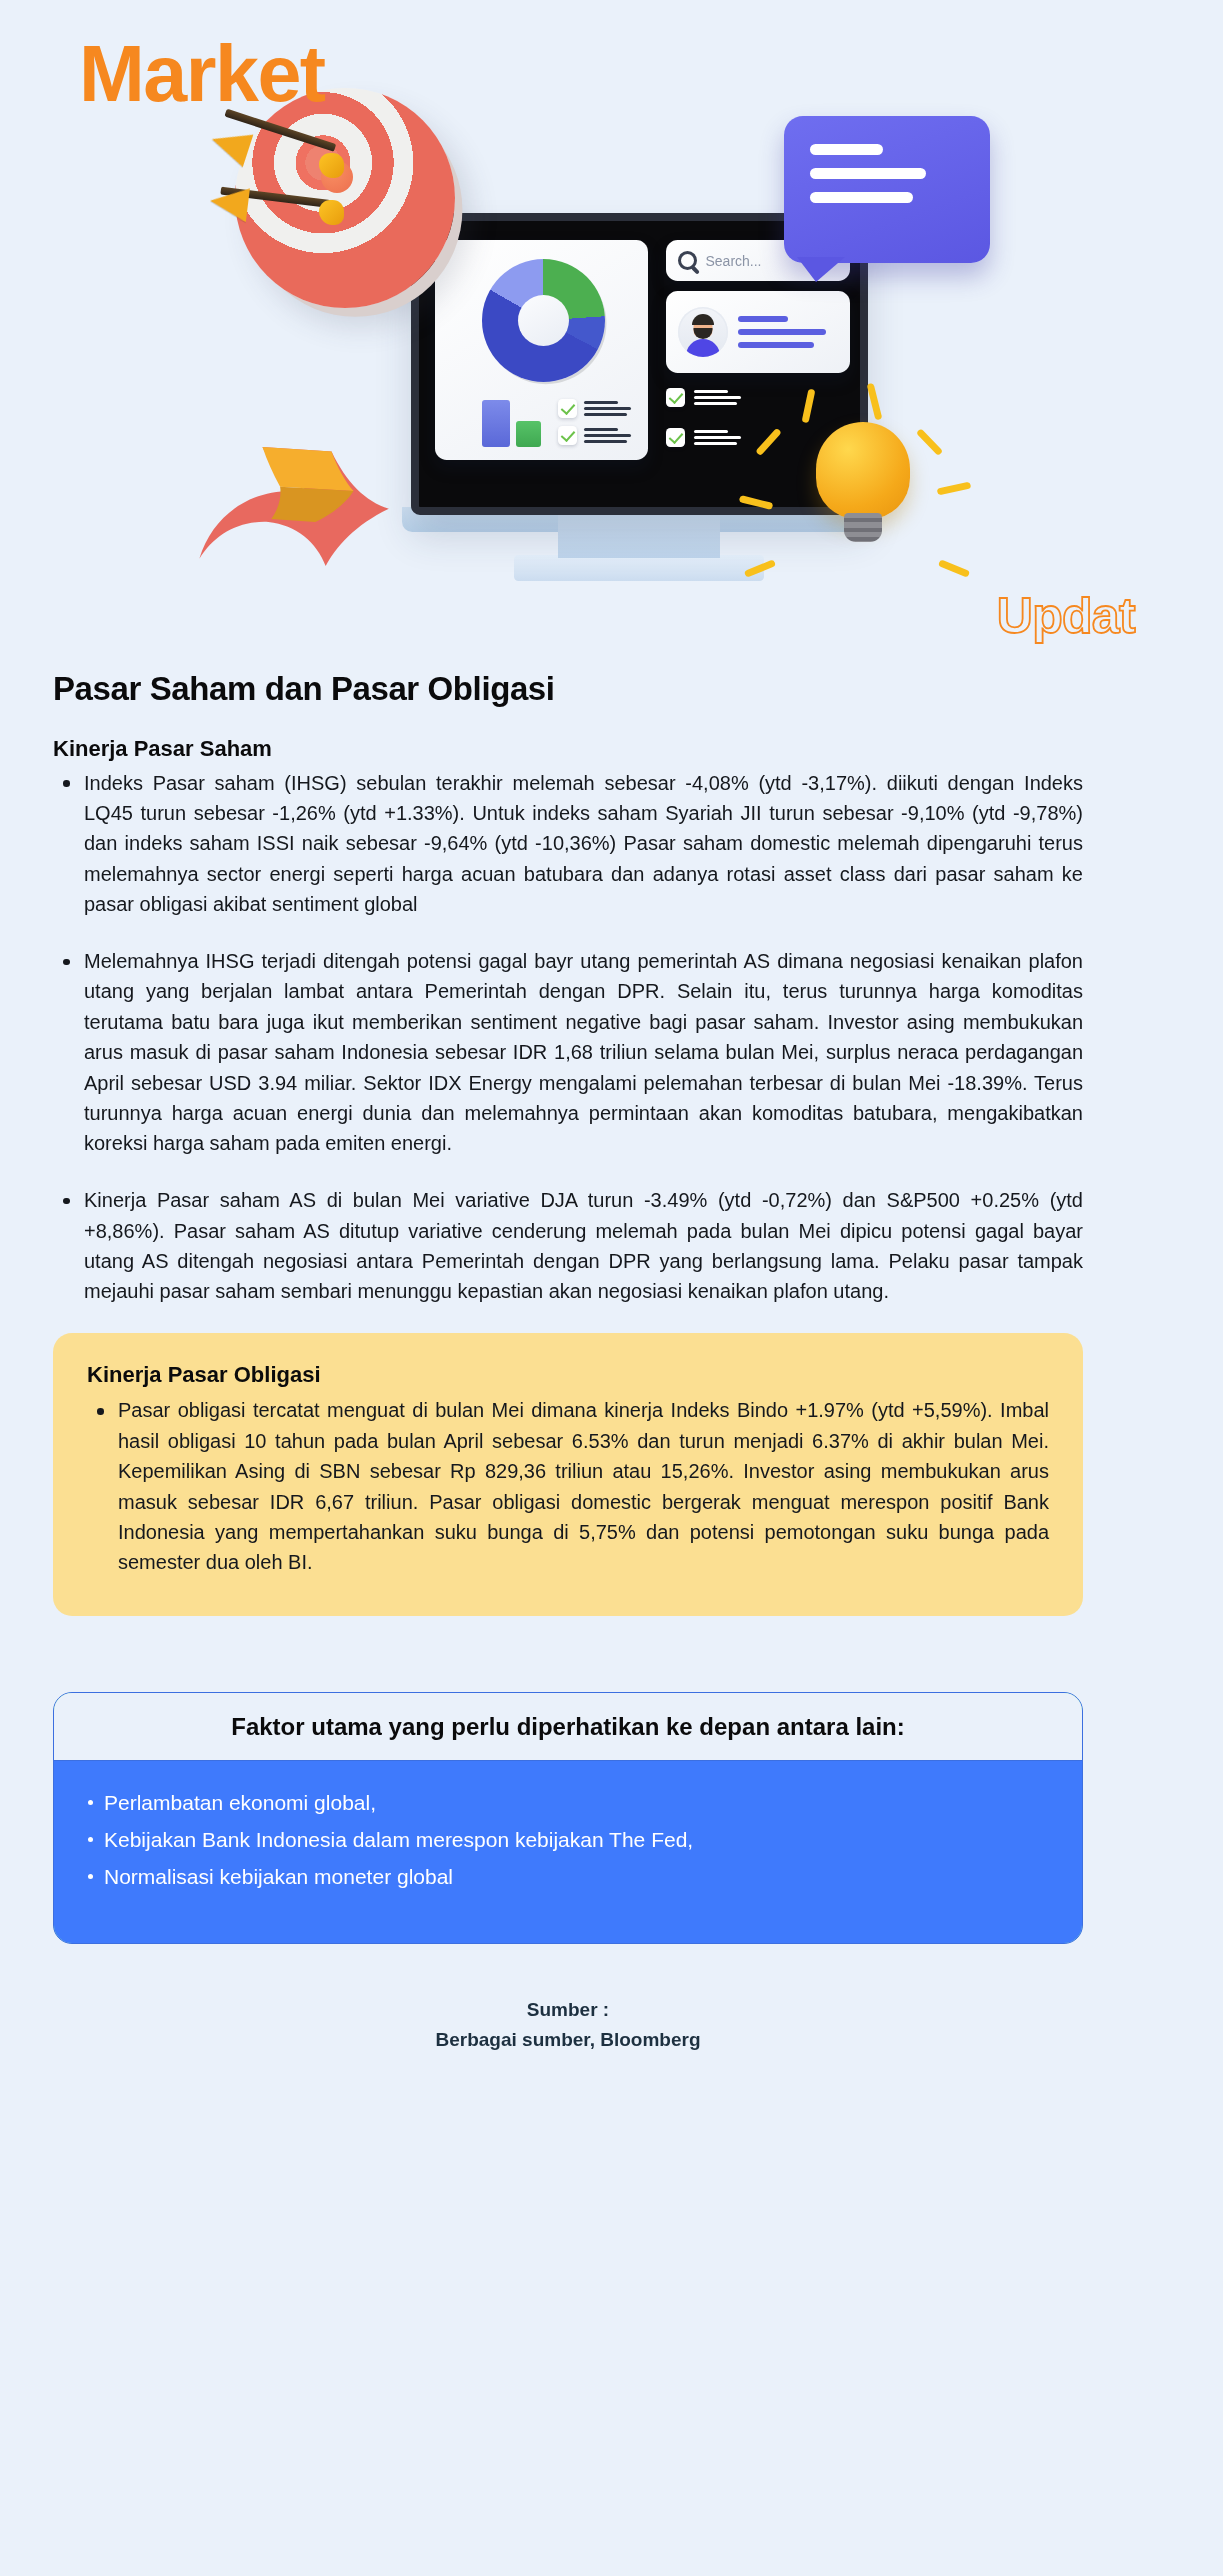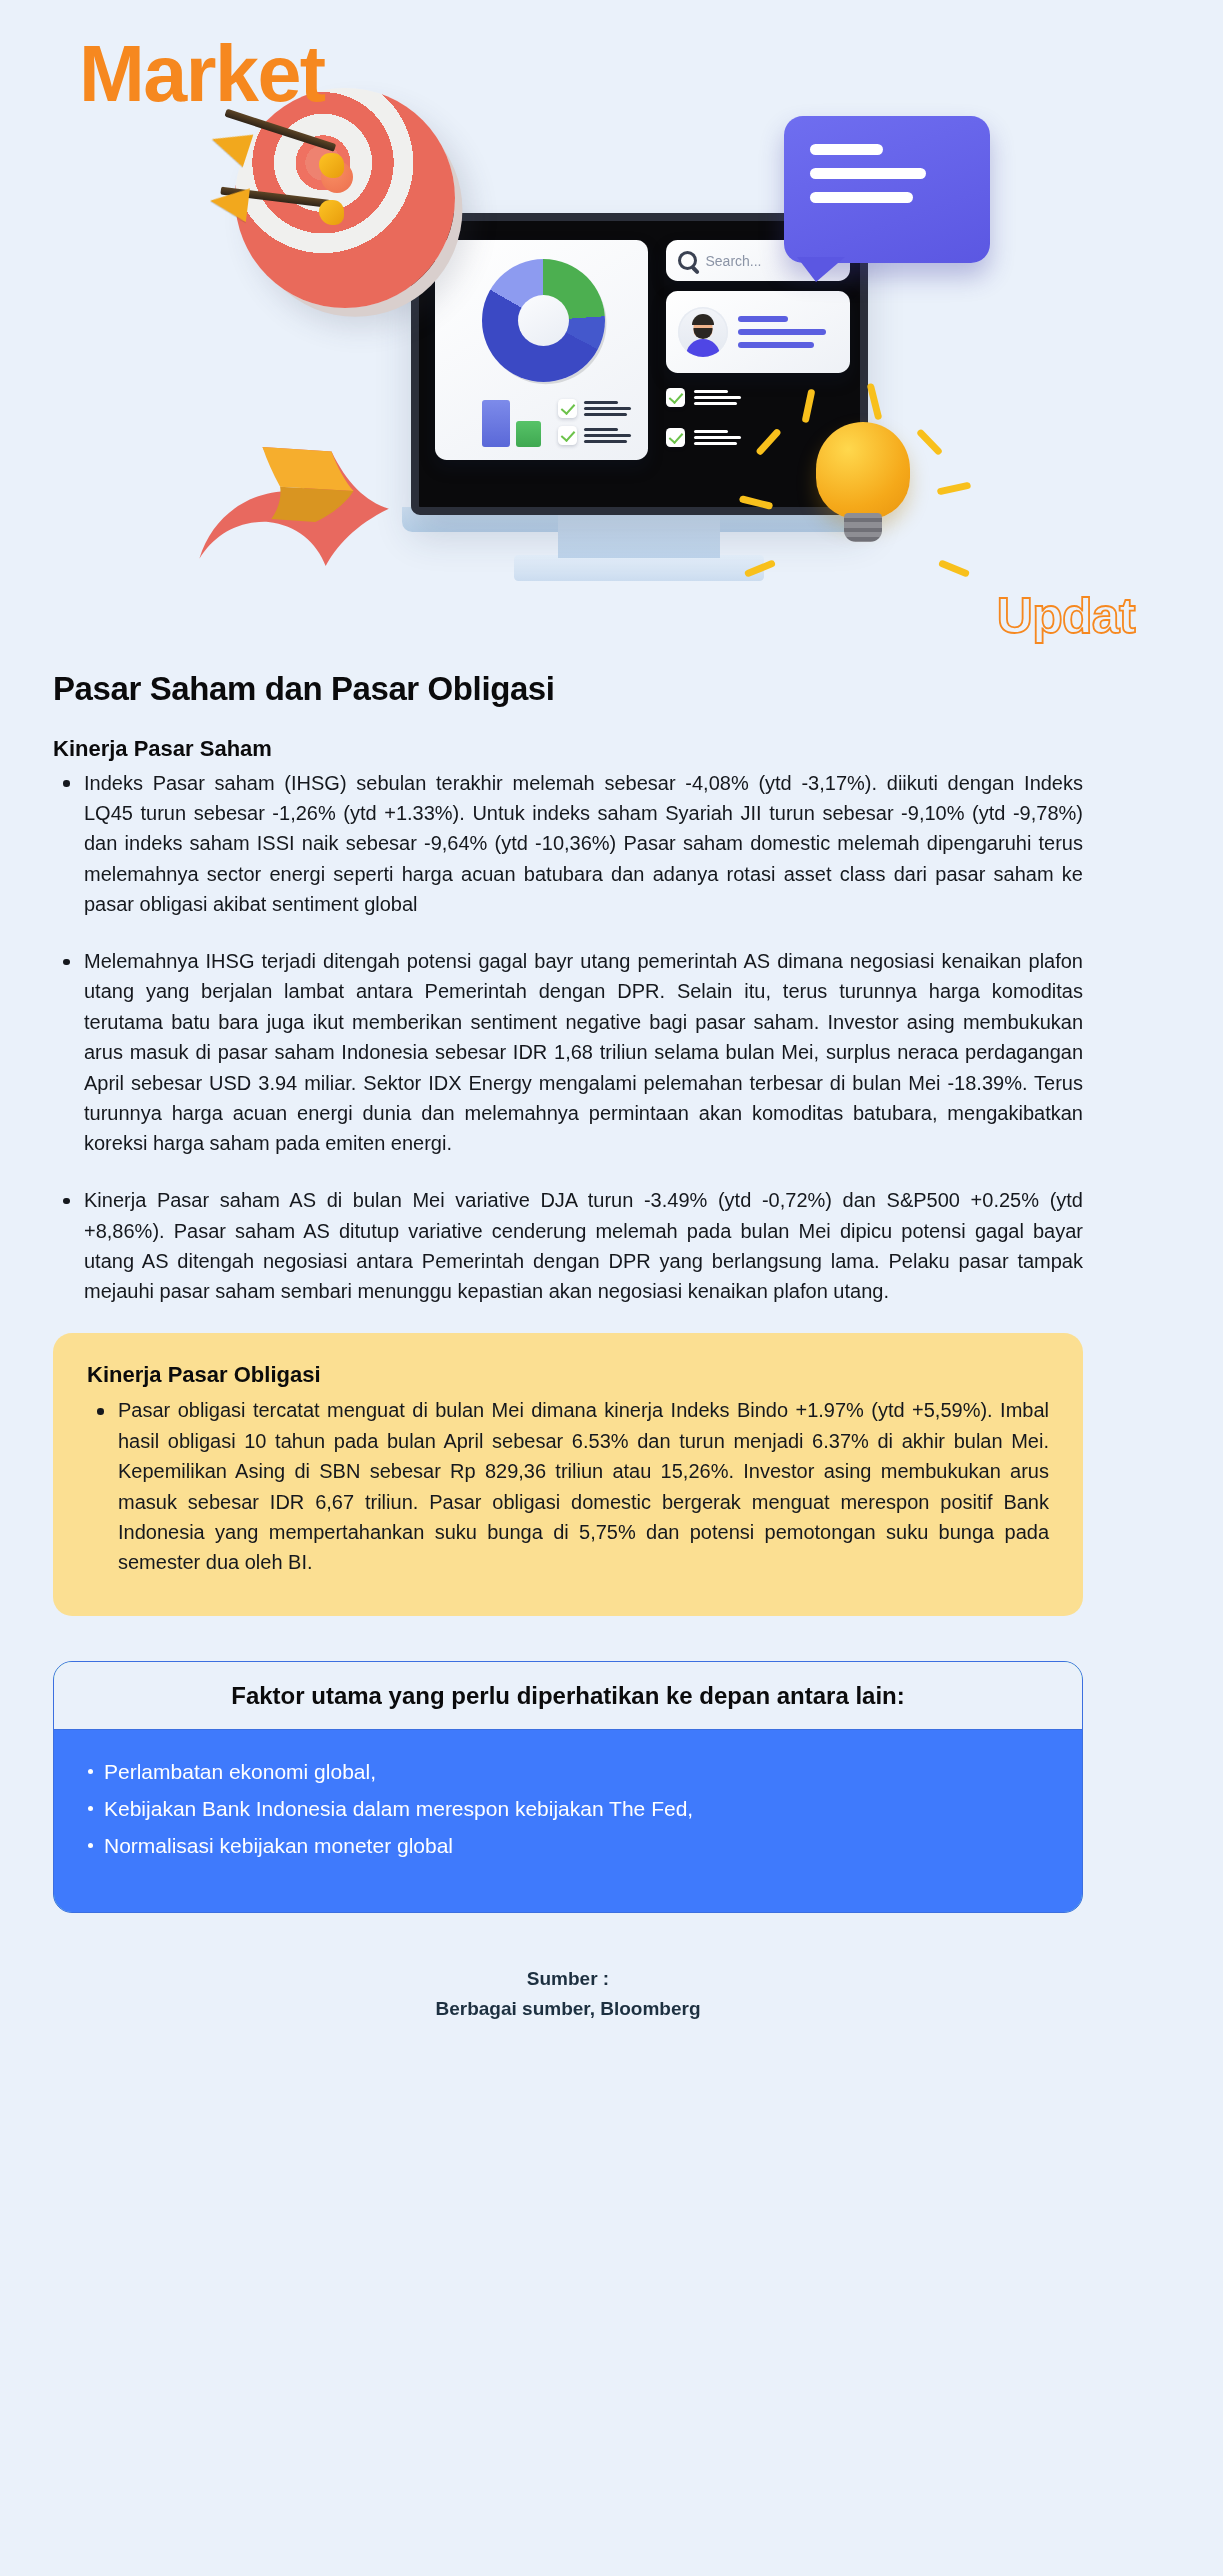--- a/index.html
+++ b/index.html
@@ -317,21 +317,21 @@
     background:#fbdf92;
     border-radius: 19px;
     padding: 29px 34px 38px 34px;
     margin-top: 16px;
   }
   .panel-yellow .sub-head{ margin-bottom: 7.3px; }
   .panel-yellow .bullets li{ margin-bottom: 0; }
 
   
   .panel-blue{
-    margin-top: 45px;
+    margin-top: 76px;
     border-radius: 19px;
     overflow: hidden;
     border: 1.5px solid #3c6fe0;
     background:#86efac;
   }
   .panel-blue-head{
     background:#eaf1fa;
     text-align:center;
     padding: 20.6px 14.7px 19px 14.7px;
     font-size: 24px;

